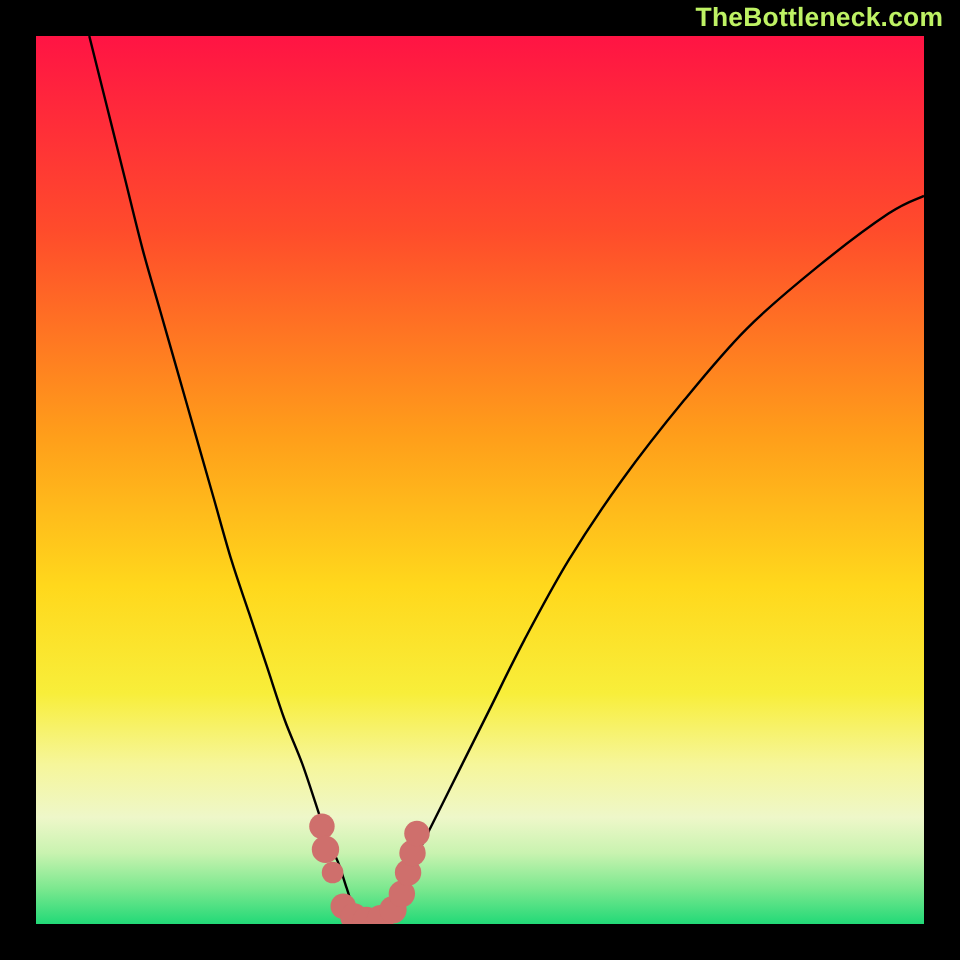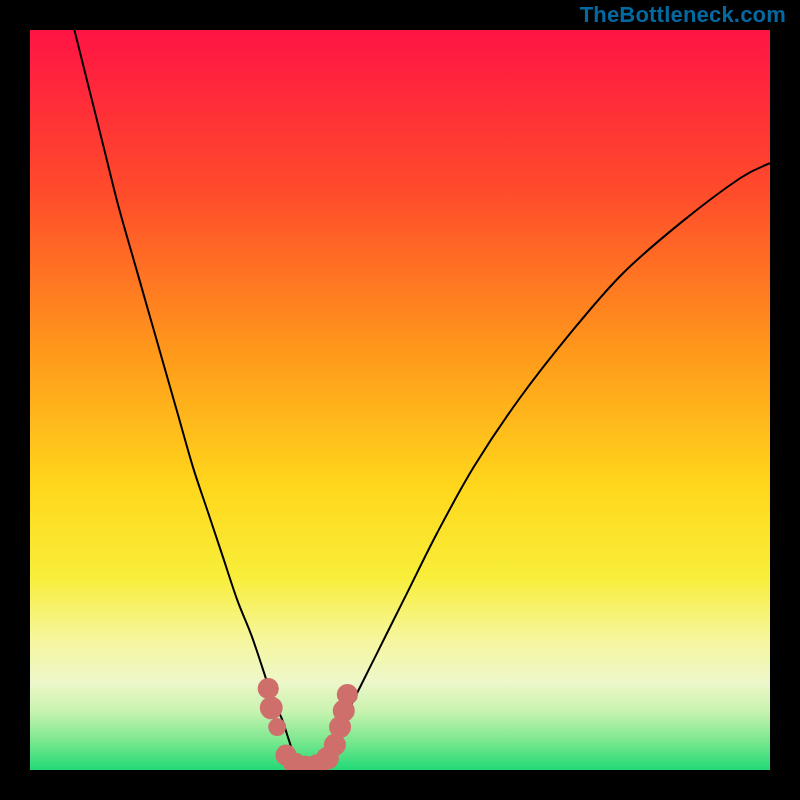--- a/index.html
+++ b/index.html
@@ -14,21 +14,21 @@
   .frame {
     position: relative;
     width: 800px;
     height: 800px;
     background: #000;
   }
   .watermark {
     position: absolute;
     top: 2px;
     right: 14px;
-    color: #0369a1;
+    color: #bef264;
     font-size: 22px;
     font-weight: 600;
     letter-spacing: 0.2px;
     z-index: 10;
   }
   .plot-wrap {
     position: absolute;
     left: 30px;
     top: 30px;
     width: 740px;

